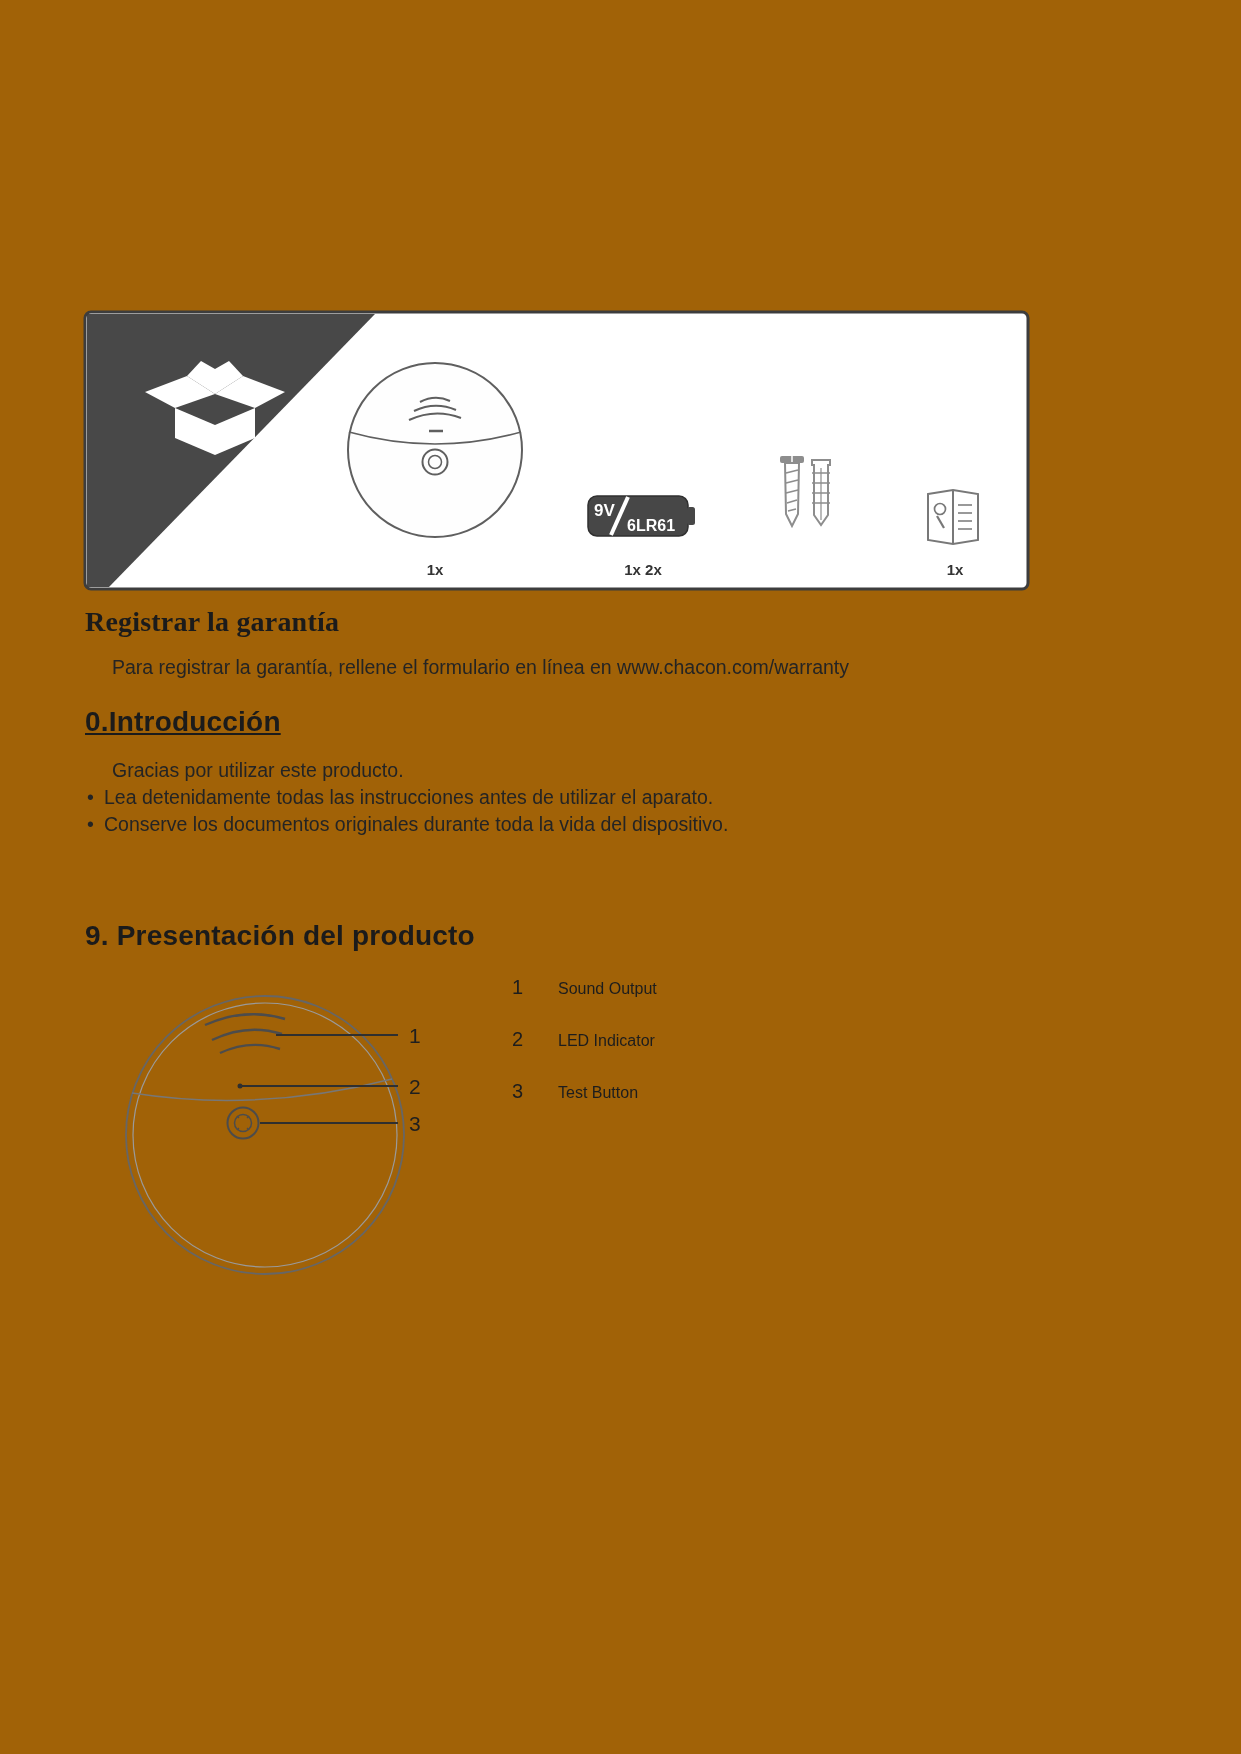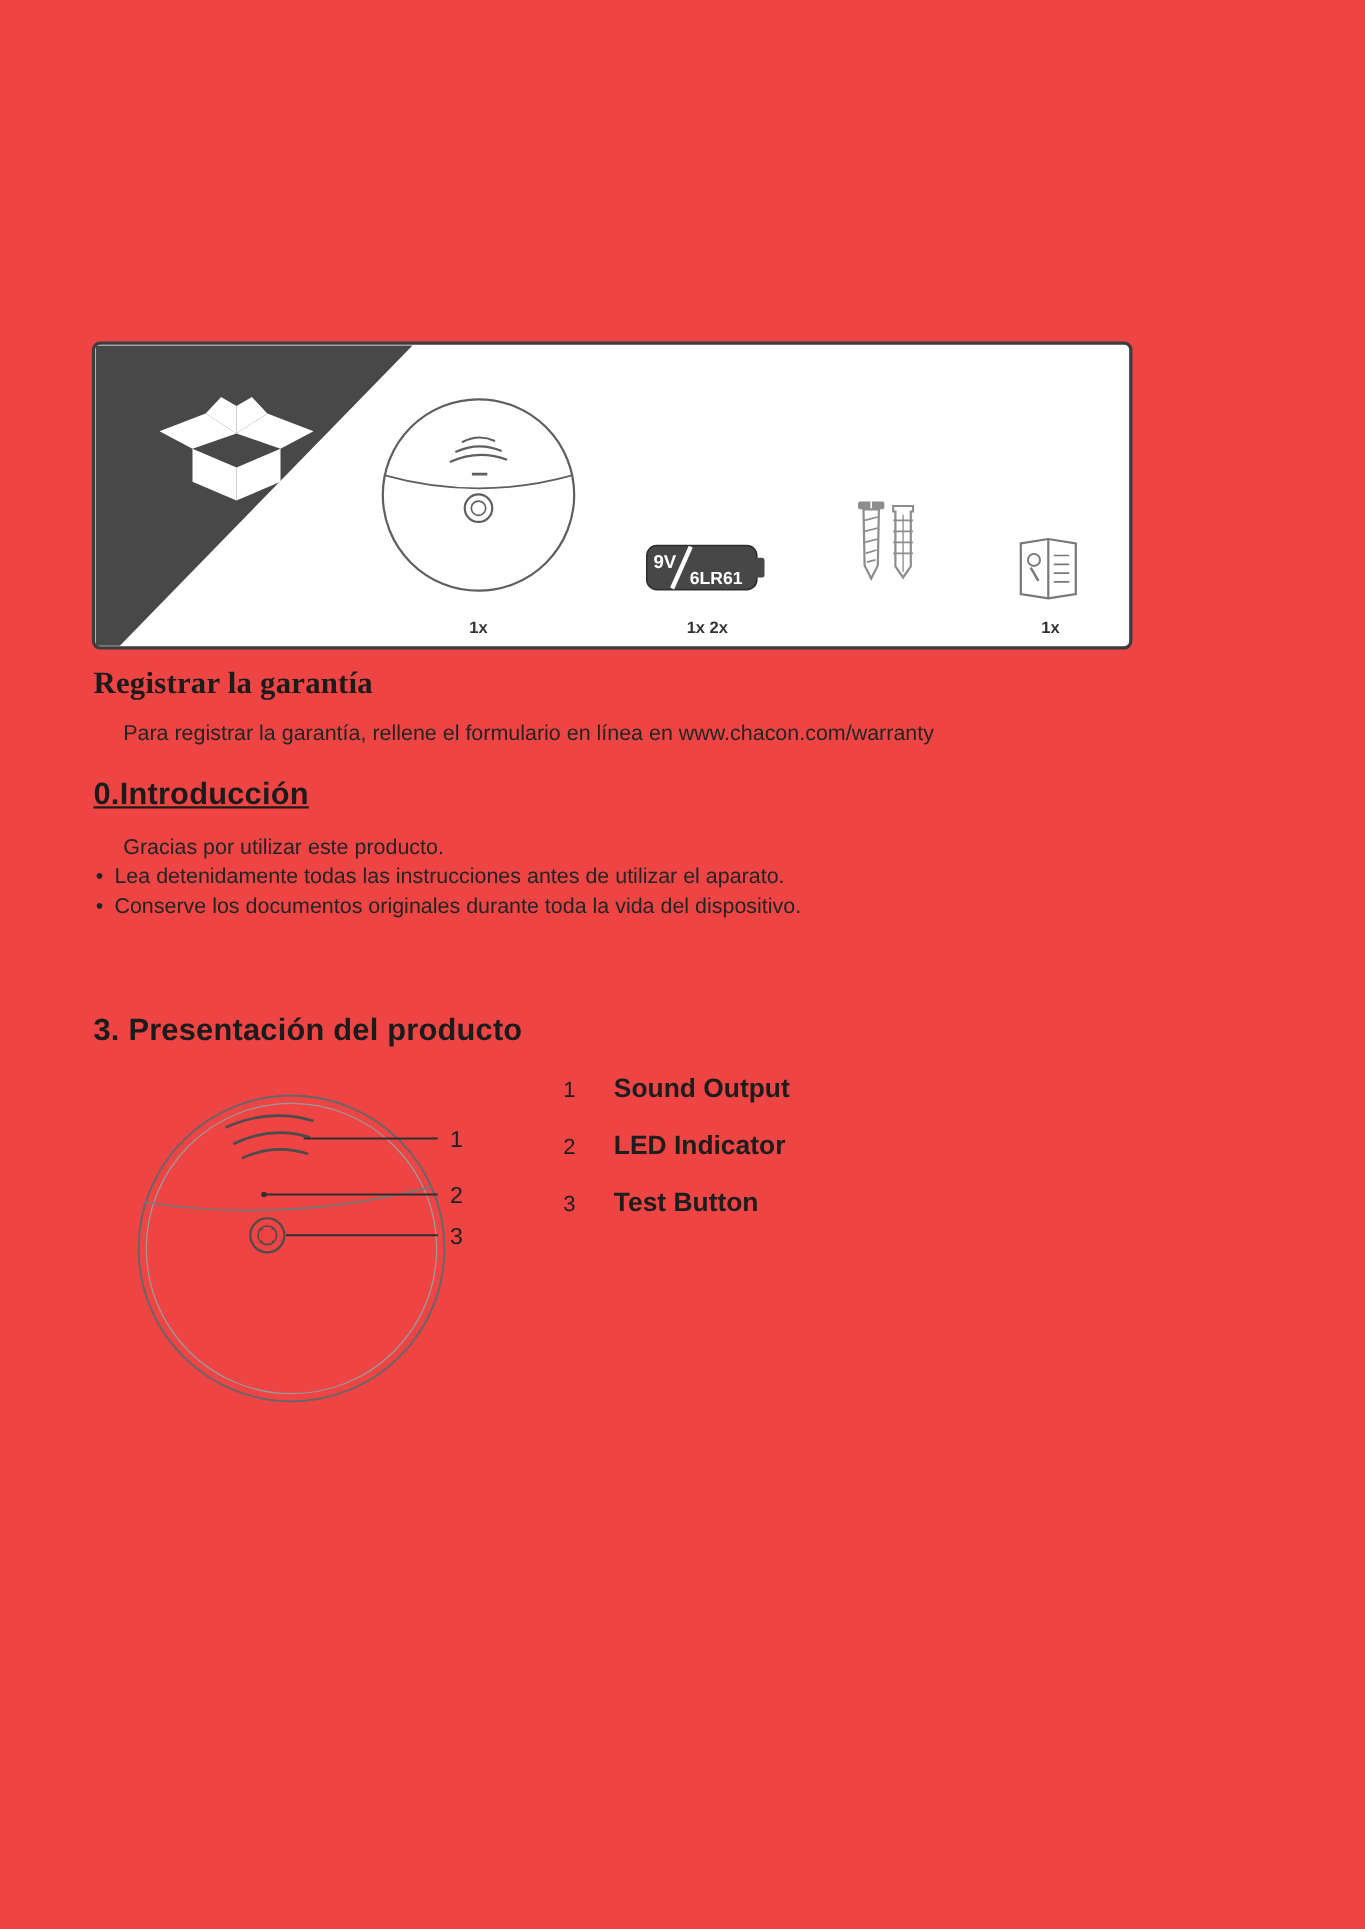--- a/index.html
+++ b/index.html
@@ -1,20 +1,20 @@
 <!DOCTYPE html>
 <html><head>
 <meta charset="utf-8">
 <style>
   * { margin:0; padding:0; box-sizing:border-box; }
   html,body { background:#ffffff; }
   body { font-family:"Liberation Sans","DejaVu Sans",sans-serif; color:#222; }
   .page {
     position:relative; width:1241px; height:1754px;
-    background:#ef4444; overflow:hidden; margin:0 auto;
+    background:#a16207; overflow:hidden; margin:0 auto;
   }
   .abs { position:absolute; }
 
   
   .pkg-fig { left:83px; top:310px; width:947px; height:281px; }
 
   
   .h-section { font-size:28px; font-weight:600; color:#1b1b1b; letter-spacing:.2px; }
   .t-body { font-size:19.5px; line-height:1.4; color:#242424;margin-left:27px; }
 
@@ -29,21 +29,21 @@
 
   .pres-title { left:85px; top:920px; }
 
   
   .diagram { left:108px; top:985px; }
 
   
   .legend { left:512px; top:976px; }
   .legend-row { display:flex; align-items:baseline; height:26px; margin-bottom:26px; }
   .legend-num { display:inline-block; width:46px; font-size:20px; color:#1d1d1d; }
-  .legend-label { font-size:24px; color:#1d1d1d;font-weight:bold; }
+  .legend-label { font-size:16px; color:#1d1d1d; }
 
   svg text { font-family:"Liberation Sans","DejaVu Sans",sans-serif; }
 </style>
 </head>
 <body>
 
 <div class="page">
 
   <svg class="abs pkg-fig" viewBox="0 0 947 281" width="947" height="281" xmlns="http://www.w3.org/2000/svg">
     <rect x="2" y="2" width="943" height="277" rx="6" fill="#ffffff"></rect>
@@ -107,21 +107,21 @@
   <h1 class="abs h-section warranty-title">Registrar la garantía</h1>
   <p class="abs t-body warranty-body">Para registrar la garantía, rellene el formulario en línea en www.chacon.com/warranty</p>
 
   <h1 class="abs h-section intro-title">0.Introducción</h1>
   <p class="abs t-body intro-lead">Gracias por utilizar este producto.</p>
   <ul class="abs intro-list">
     <li>Lea detenidamente todas las instrucciones antes de utilizar el aparato.</li>
     <li>Conserve los documentos originales durante toda la vida del dispositivo.</li>
   </ul>
 
-  <h1 class="abs h-section pres-title">3. Presentación del producto</h1>
+  <h1 class="abs h-section pres-title">9. Presentación del producto</h1>
 
   <svg class="abs diagram" viewBox="0 0 420 320" width="420" height="320" xmlns="http://www.w3.org/2000/svg">
     <g fill="none" stroke="#666">
       <circle cx="157" cy="150" r="139" stroke-width="1.8"></circle>
       <circle cx="157" cy="150" r="132" stroke="#9a9a9a" stroke-width="1.2"></circle>
 
       <g stroke="#4c4c4c" stroke-width="2.4">
         <path d="M97,40 Q137,22 177,34"></path>
         <path d="M104,55 Q139,38 174,49"></path>
         <path d="M112,68 Q142,54 172,64"></path>

